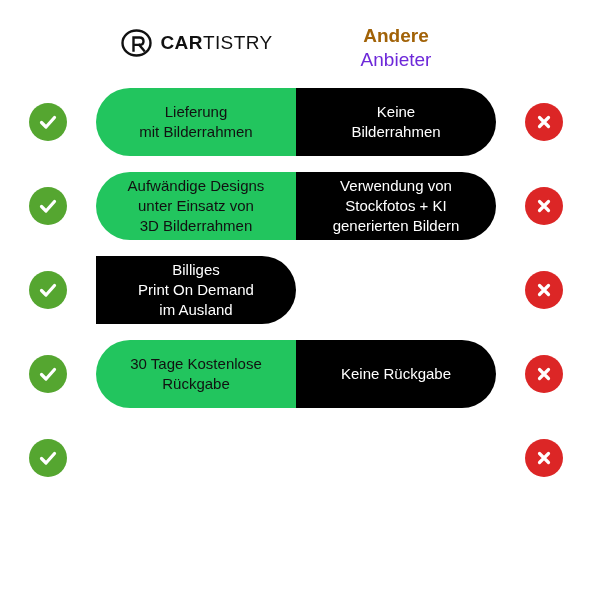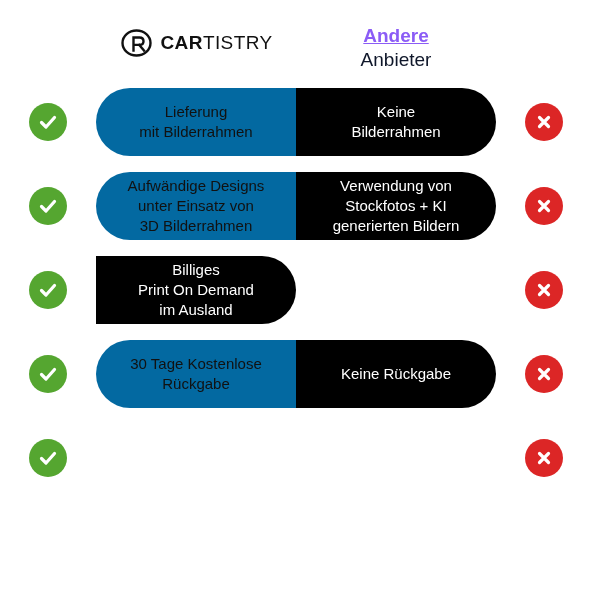--- a/index.html
+++ b/index.html
@@ -71,28 +71,27 @@
   .brand-text .b-bold {
     font-weight: bold;
   }
   .brand-text .b-light {
     font-weight: normal;
   }
 
   .other-title {
     font-size: 19px;
     font-weight: bold;
-    color: #8b5cf6;
+    color: #a16207;
     line-height: 1.25;
-    text-decoration: underline;
   }
   .other-sub {
     font-size: 19px;
     font-weight: normal;
-    color: #0f172a;
+    color: #6d28d9;
     line-height: 1.25;
   }
 
   
   .rows {
     padding: 8px 0 0 0;
   }
   .row {
     display: flex;
     align-items: center;
@@ -109,21 +108,21 @@
   .pill {
     display: flex;
     align-items: stretch;
     height: 68px;
     width: 400px;
     flex: 0 0 400px;
   }
   .pill-left {
     width: 200px;
     flex: 0 0 200px;
-    background: #0369a1;
+    background: #22c55e;
     border-top-left-radius: 34px;
     border-bottom-left-radius: 34px;
     display: flex;
     align-items: center;
     justify-content: center;
     text-align: center;
     padding: 0 10px;
     box-sizing: border-box;
   }
   .pill-right {

